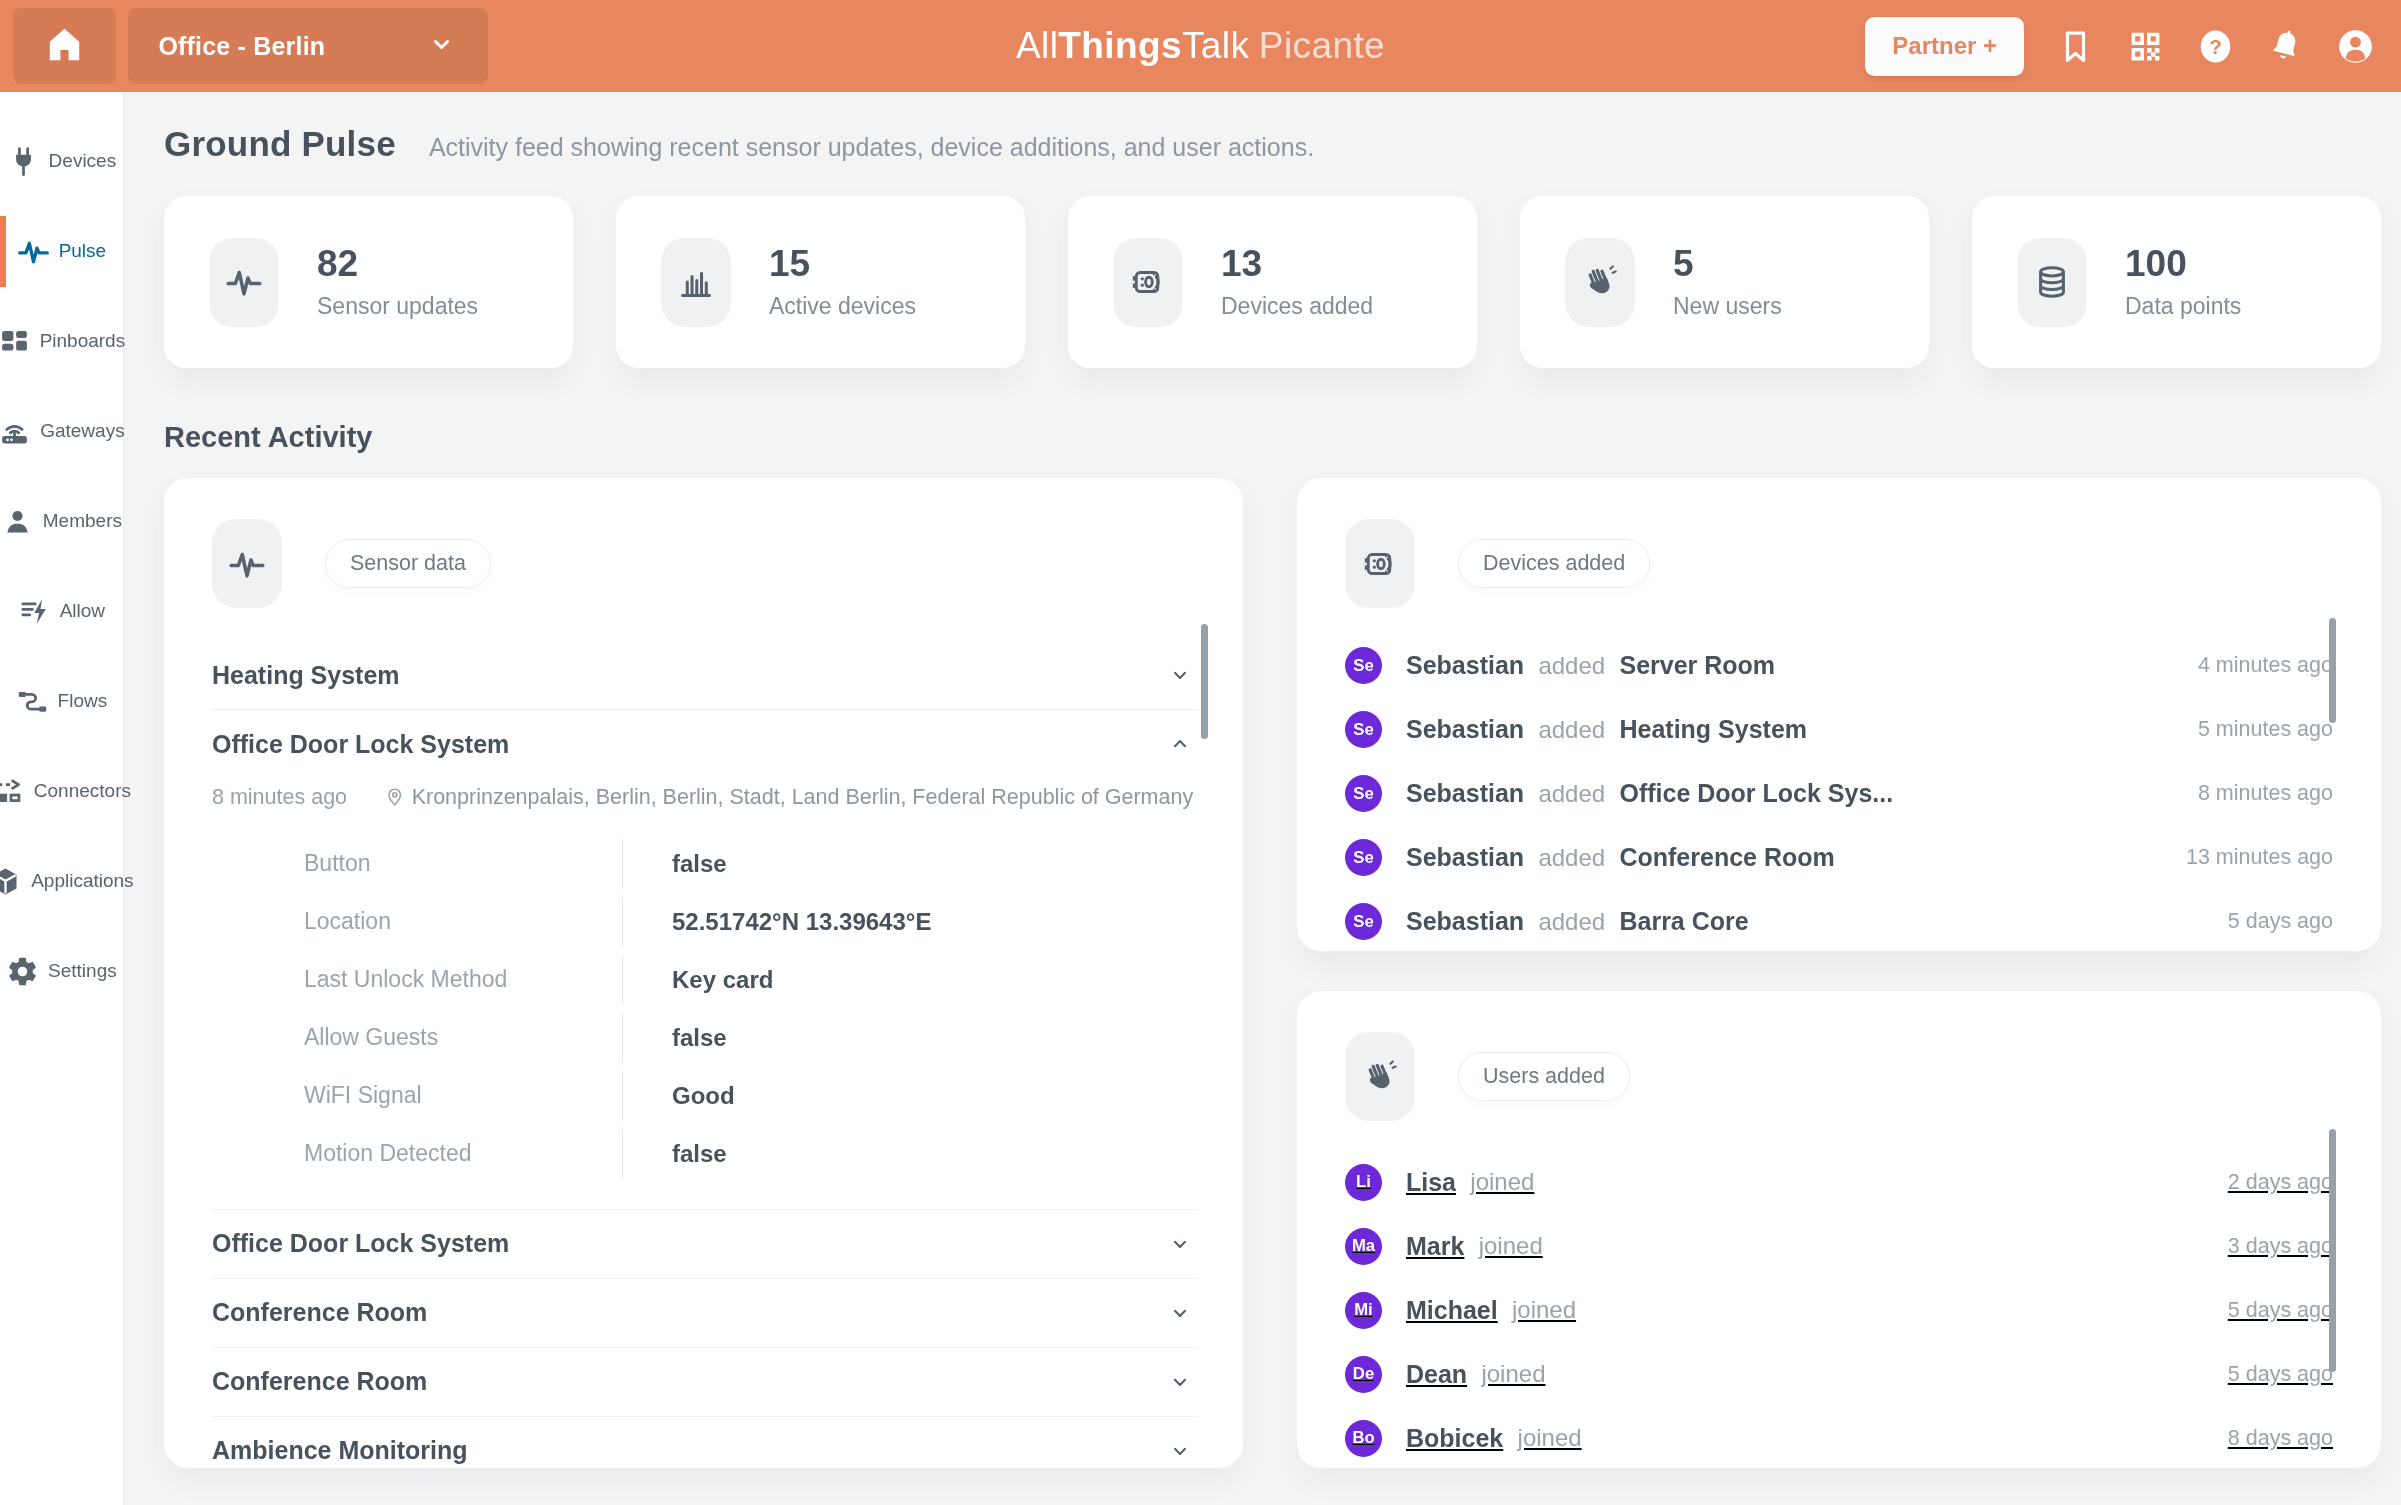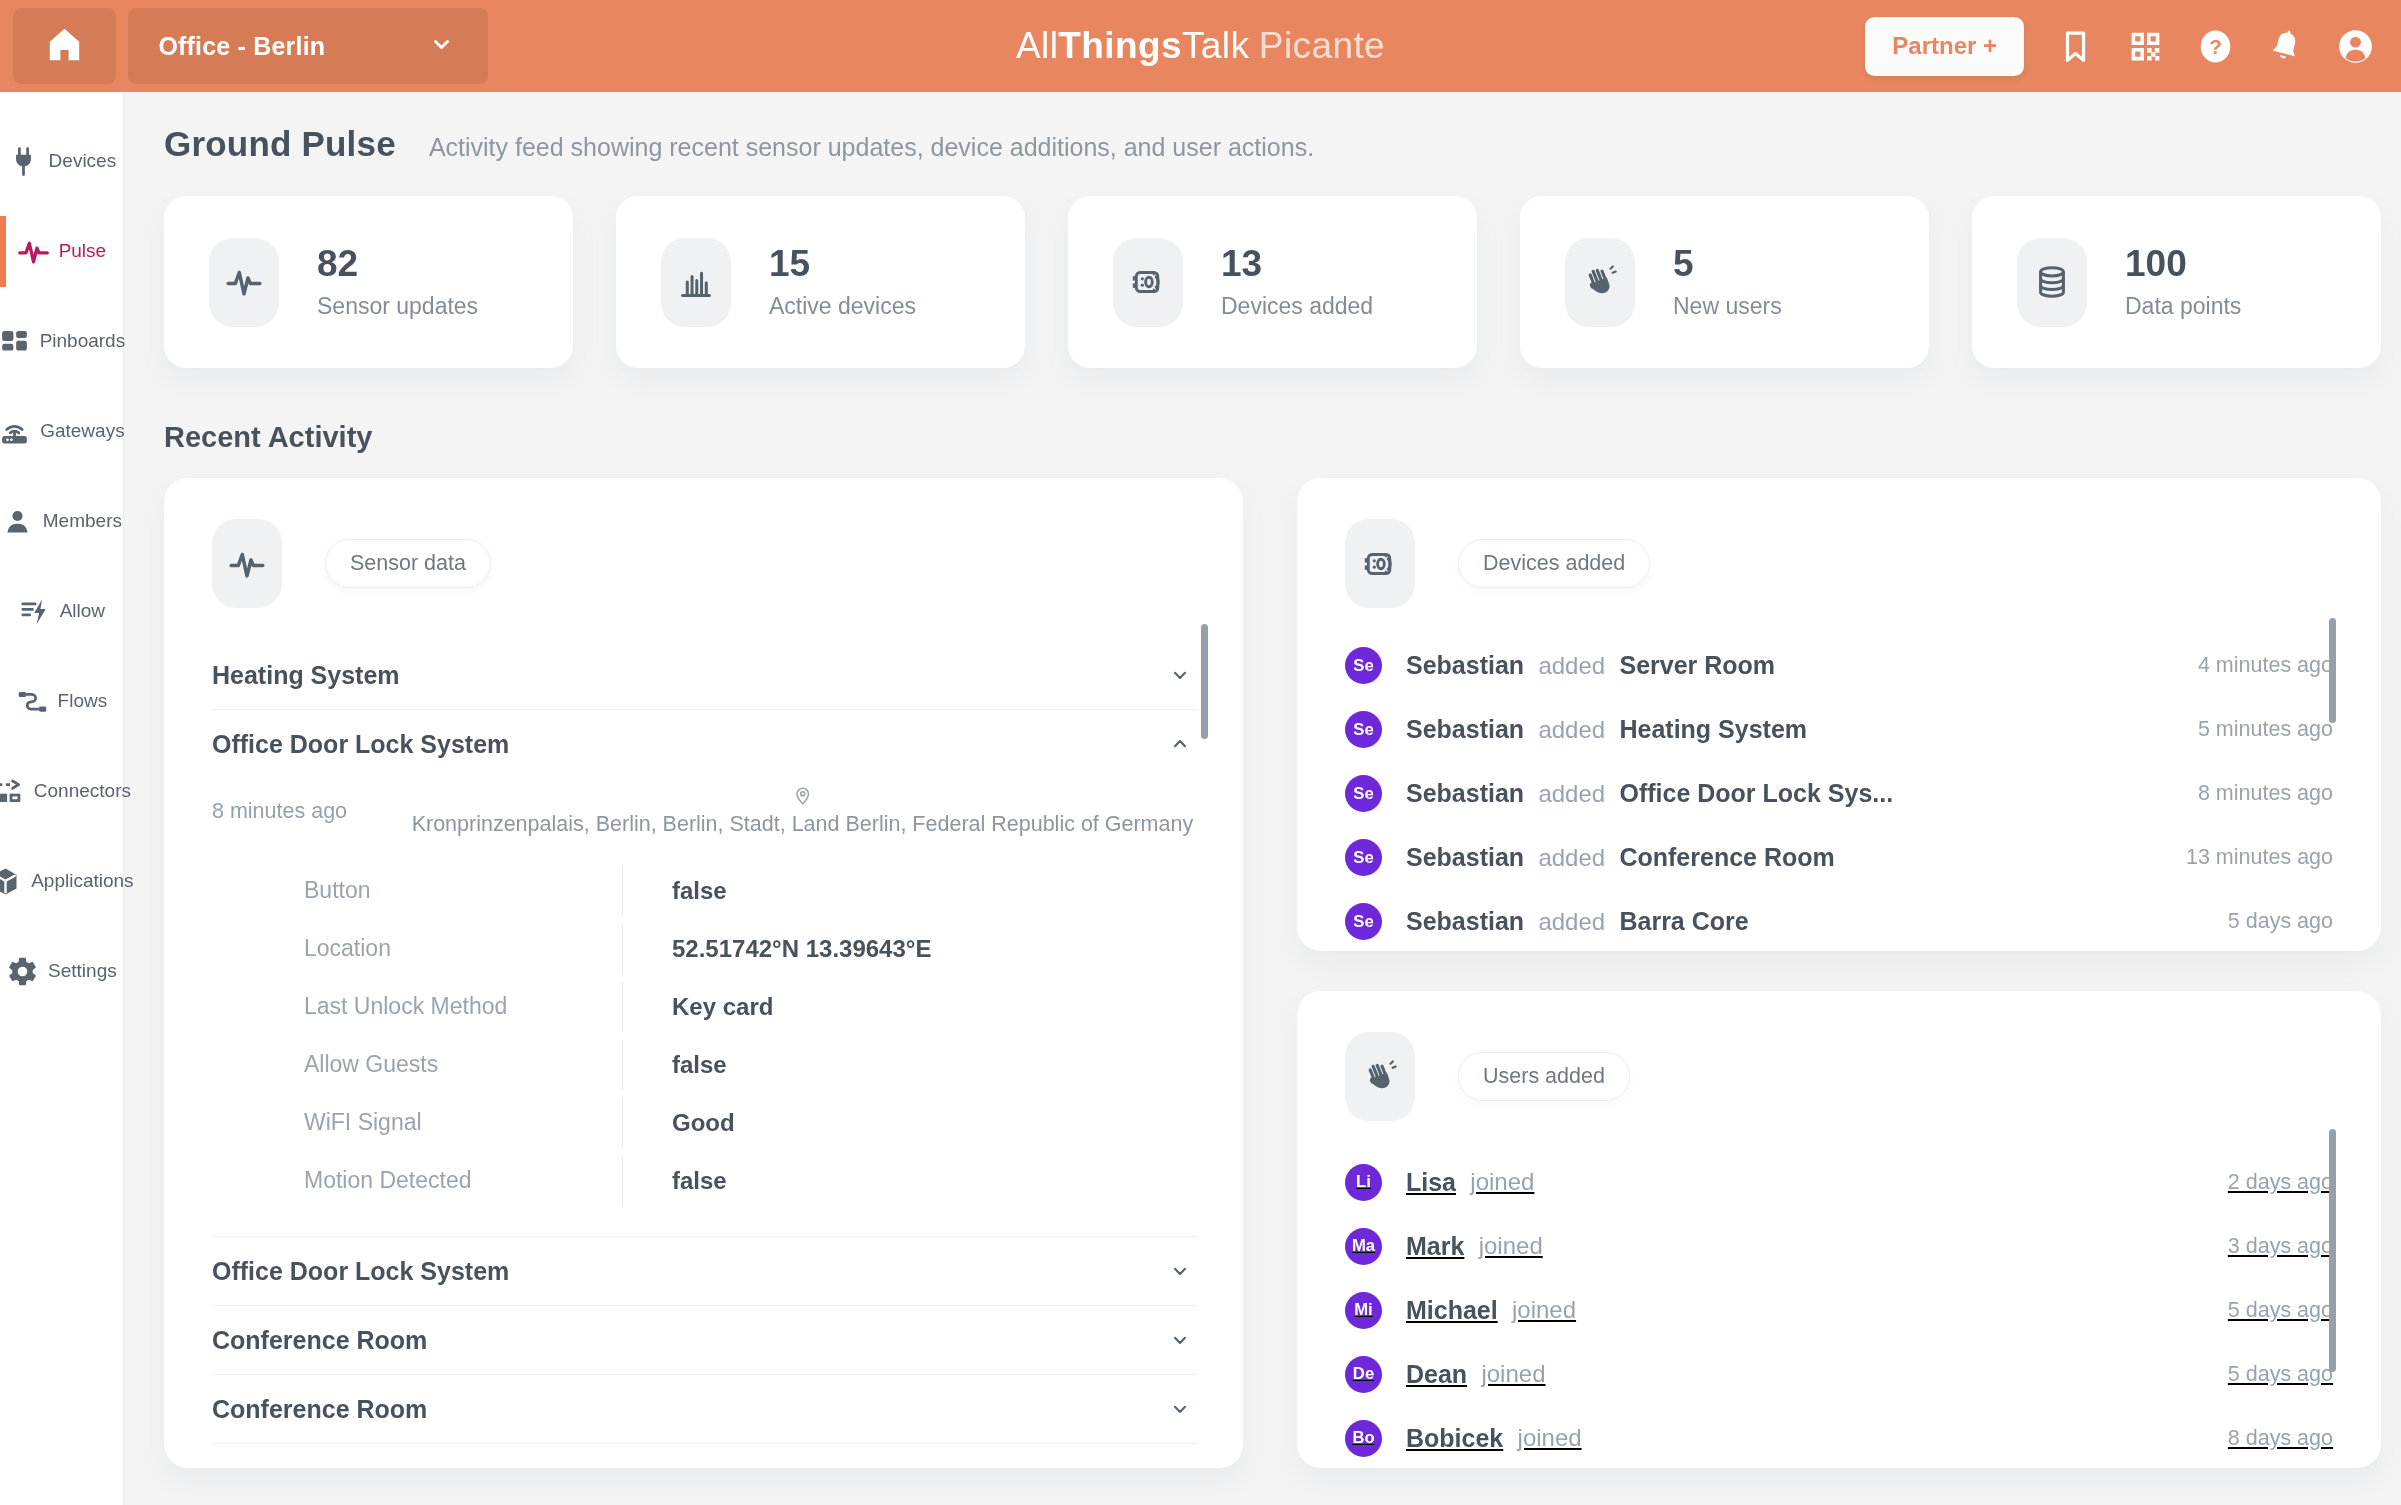--- a/index.html
+++ b/index.html
@@ -20,21 +20,21 @@
   .partner-btn { background:#fbfbfb; color:#e8875f; height:59px; padding:0 27px; border-radius:9.5px; font-size:24px; font-weight:700; display:flex; align-items:center; cursor:pointer; box-shadow:0 2.4px 6.4px rgba(0,0,0,.08); }
   .top-icon { width:38px; height:38px; display:flex; align-items:center; justify-content:center; cursor:pointer; }
   .top-icon svg { width:37px; height:37px; }
 
   
   .body-row { flex:1; display:flex; min-height:0; }
   .sidebar { width:124px; background:#fff; border-right:1.6px solid #e9ebed; padding-top:24px; display:flex; flex-direction:column; flex:0 0 auto; }
   .nav-item { height:90px; display:flex; flex-direction:row; align-items:center; justify-content:center; gap:8.8px; position:relative; color:#59646f; cursor:pointer; }
   .nav-item .nav-icon svg { width:33px; height:33px; display:block; }
   .nav-label { font-size:19px; }
-  .nav-item.active { color:#be185d; }
+  .nav-item.active { color:#0369a1; }
   .nav-item.active::before { content:""; position:absolute; left:0; top:9.5px; bottom:9.5px; width:6.4px; background:#ef7b50; }
 
   .main { flex:1; padding:29px 20px 0 40px; min-width:0; }
   .page-head { display:flex; align-items:baseline; gap:33px; margin-top:3.2px; }
   .page-title { font-size:35px; font-weight:700; color:#48525c; letter-spacing:0.2px; }
   .page-subtitle { font-size:25px; color:#8d97a1; }
 
   
   .stats { display:flex; gap:43px; margin-top:32px; }
   .stat-card { flex:1; height:172px; background:#fff; border-radius:22px; display:flex; align-items:center; padding-left:45px; gap:38px; box-shadow:0 12.7px 29px rgba(44,54,64,.05); }
@@ -60,21 +60,21 @@
   .sensor-item { border-bottom:1.6px solid #eef0f1; }
   .sensor-item:last-child { border-bottom:none; }
   .srow { height:68px; display:flex; align-items:center; justify-content:space-between; cursor:pointer; padding-right:6.4px; }
   .sname { font-size:25px; font-weight:700; color:#48525c; }
   .chev { color:#56626e; display:flex; }
   .chev svg { width:24px; height:24px; }
   .sensor-item[data-state="expanded"] .chev svg { transform:rotate(180deg); }
   .sdetails { padding:6.4px 4.8px 22px 0; }
   .meta { display:flex; justify-content:space-between; align-items:center; }
   .mtime { font-size:21.5px; color:#97a1ab; }
-  .loc { display:flex; align-items:center; gap:6.4px; font-size:21.5px; color:#8d97a1;flex-direction:column; }
+  .loc { display:flex; align-items:center; gap:6.4px; font-size:21.5px; color:#8d97a1; }
   .loc svg { width:21.5px; height:21.5px; color:#9aa4ae; }
   .kv { margin:29px 0 0 92px; }
   .kvrow { display:flex; margin-bottom:8px; }
   .kvlabel { width:318px; font-size:23px; color:#9aa4ae; padding:11px 0; }
   .kvval { border-left:1.6px solid #e7e9eb; padding:11px 0 11px 49px; font-size:24px; font-weight:700; color:#48525c; }
 
   
   .feed { margin-top:25.5px; }
   .users-card .feed { margin-top:29px;text-decoration:underline; }
   .frow { display:flex; align-items:center; height:64px; cursor:pointer; }

